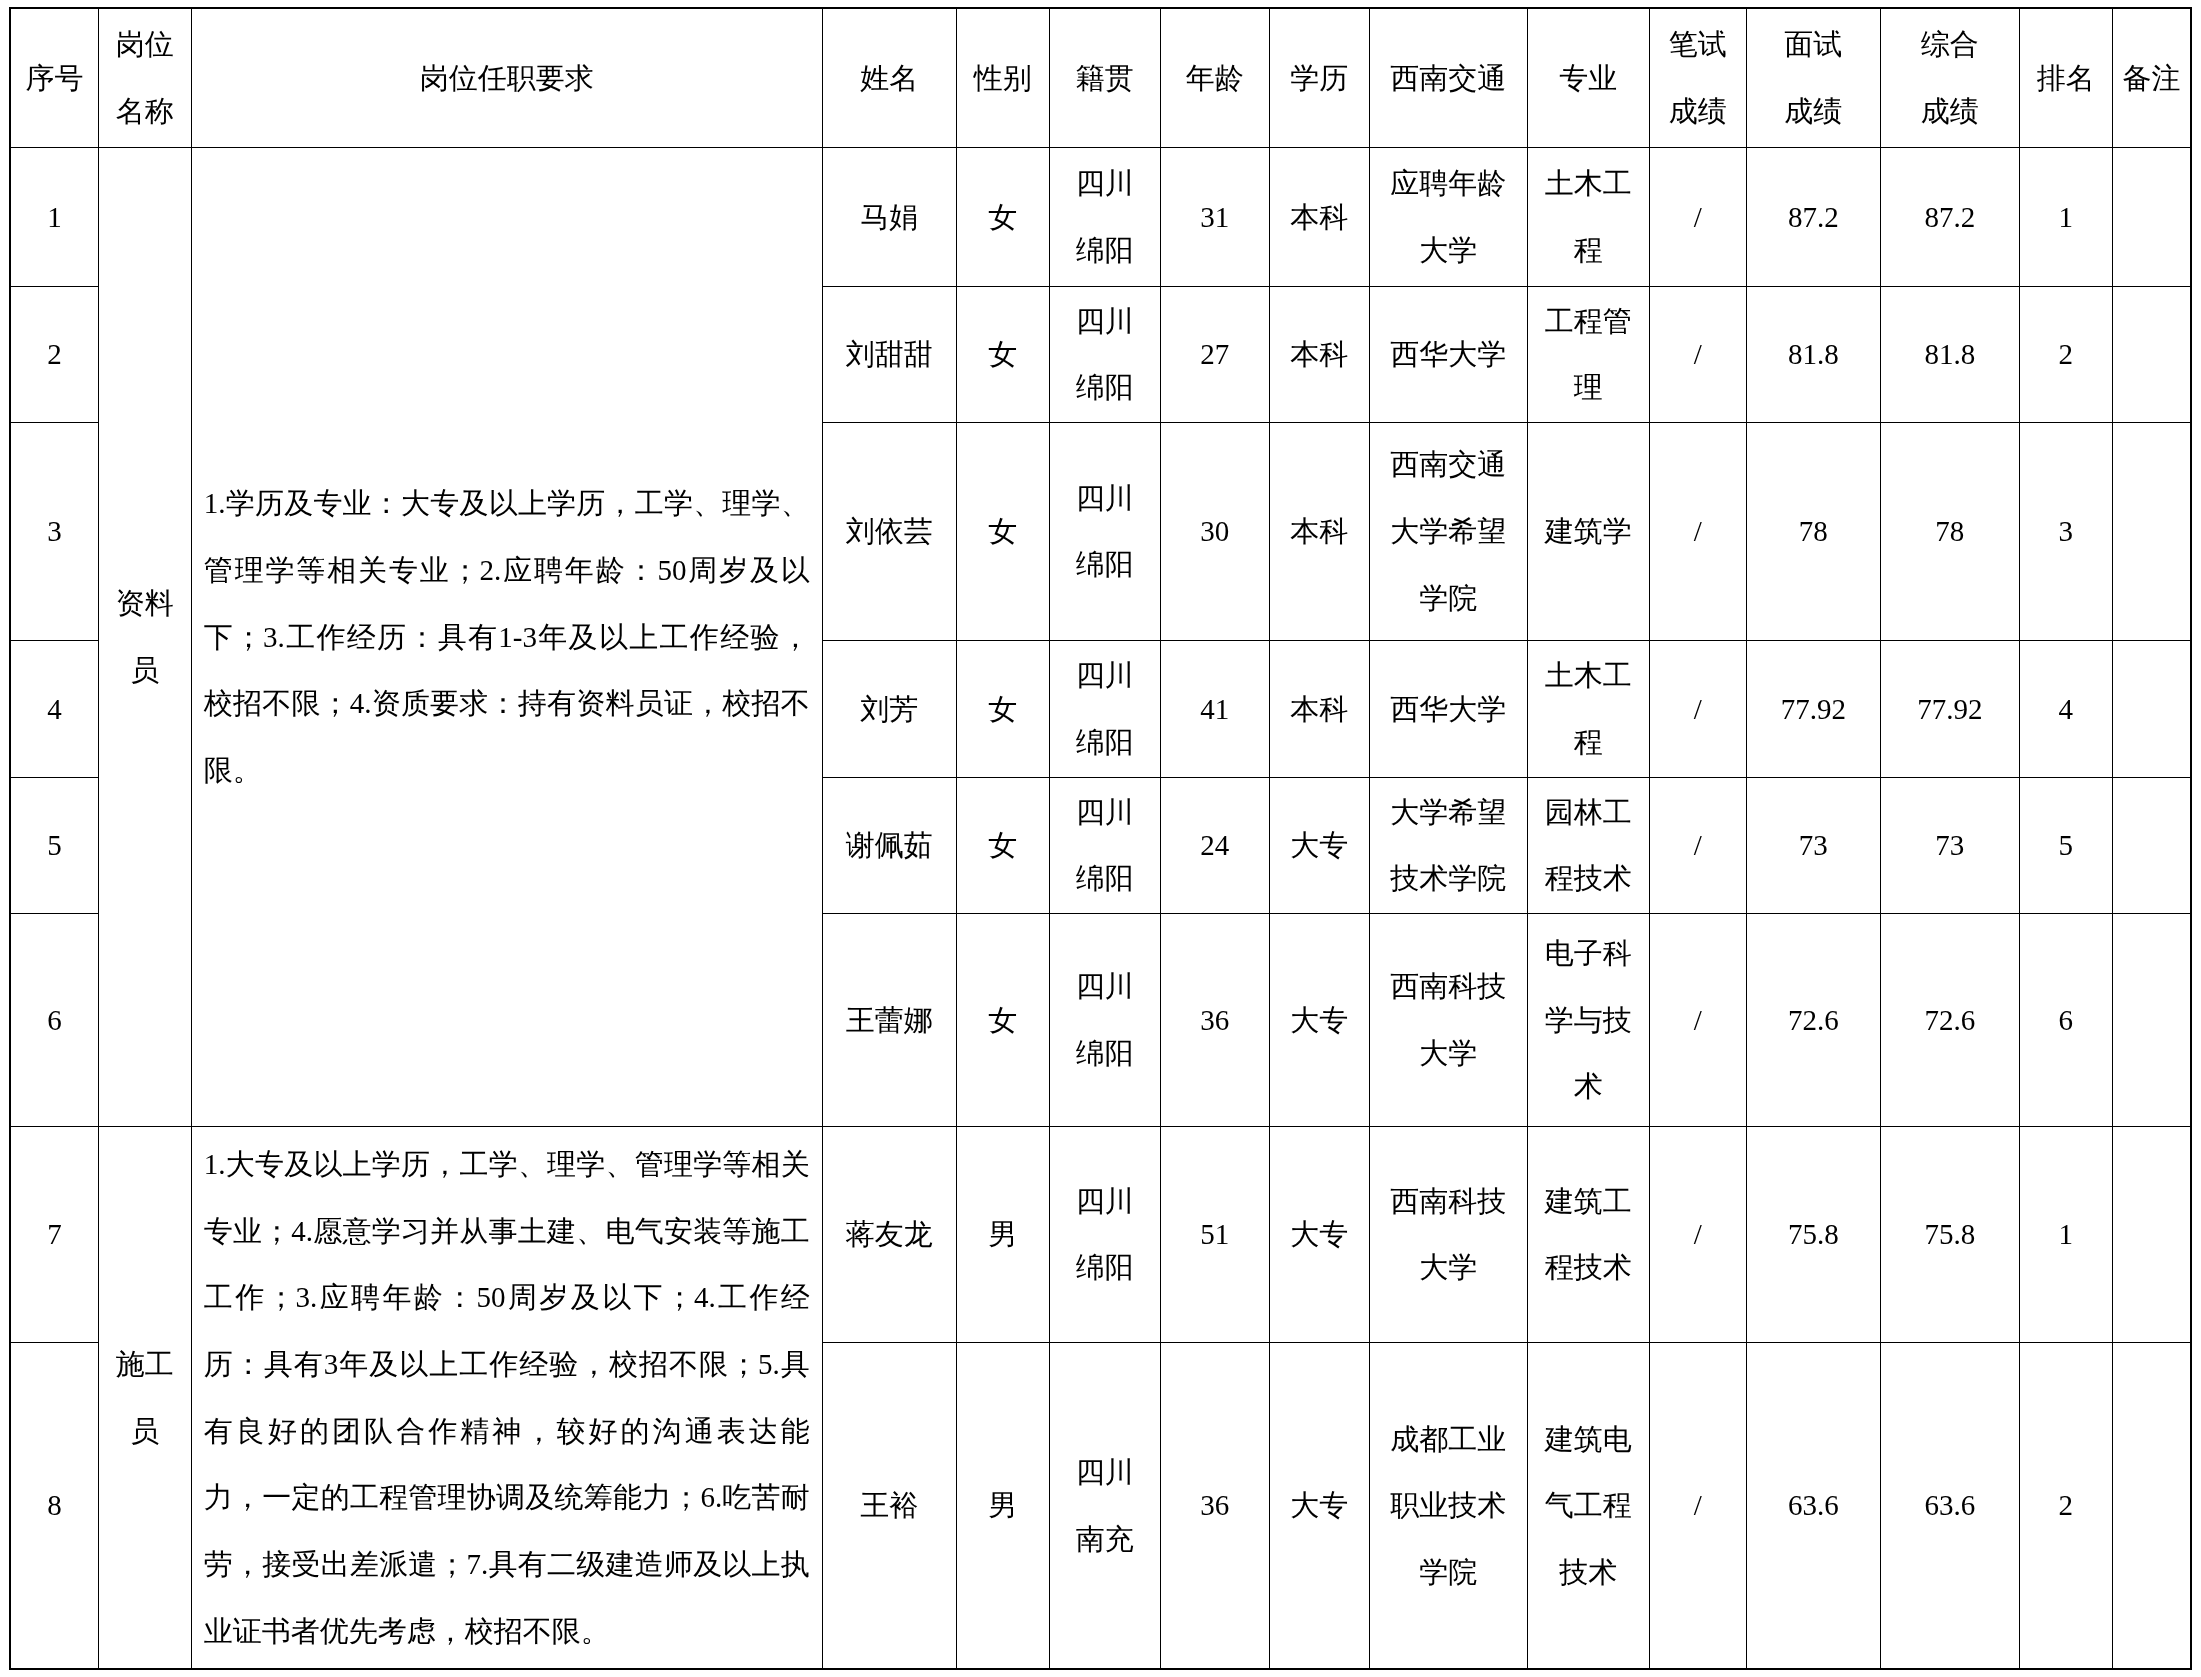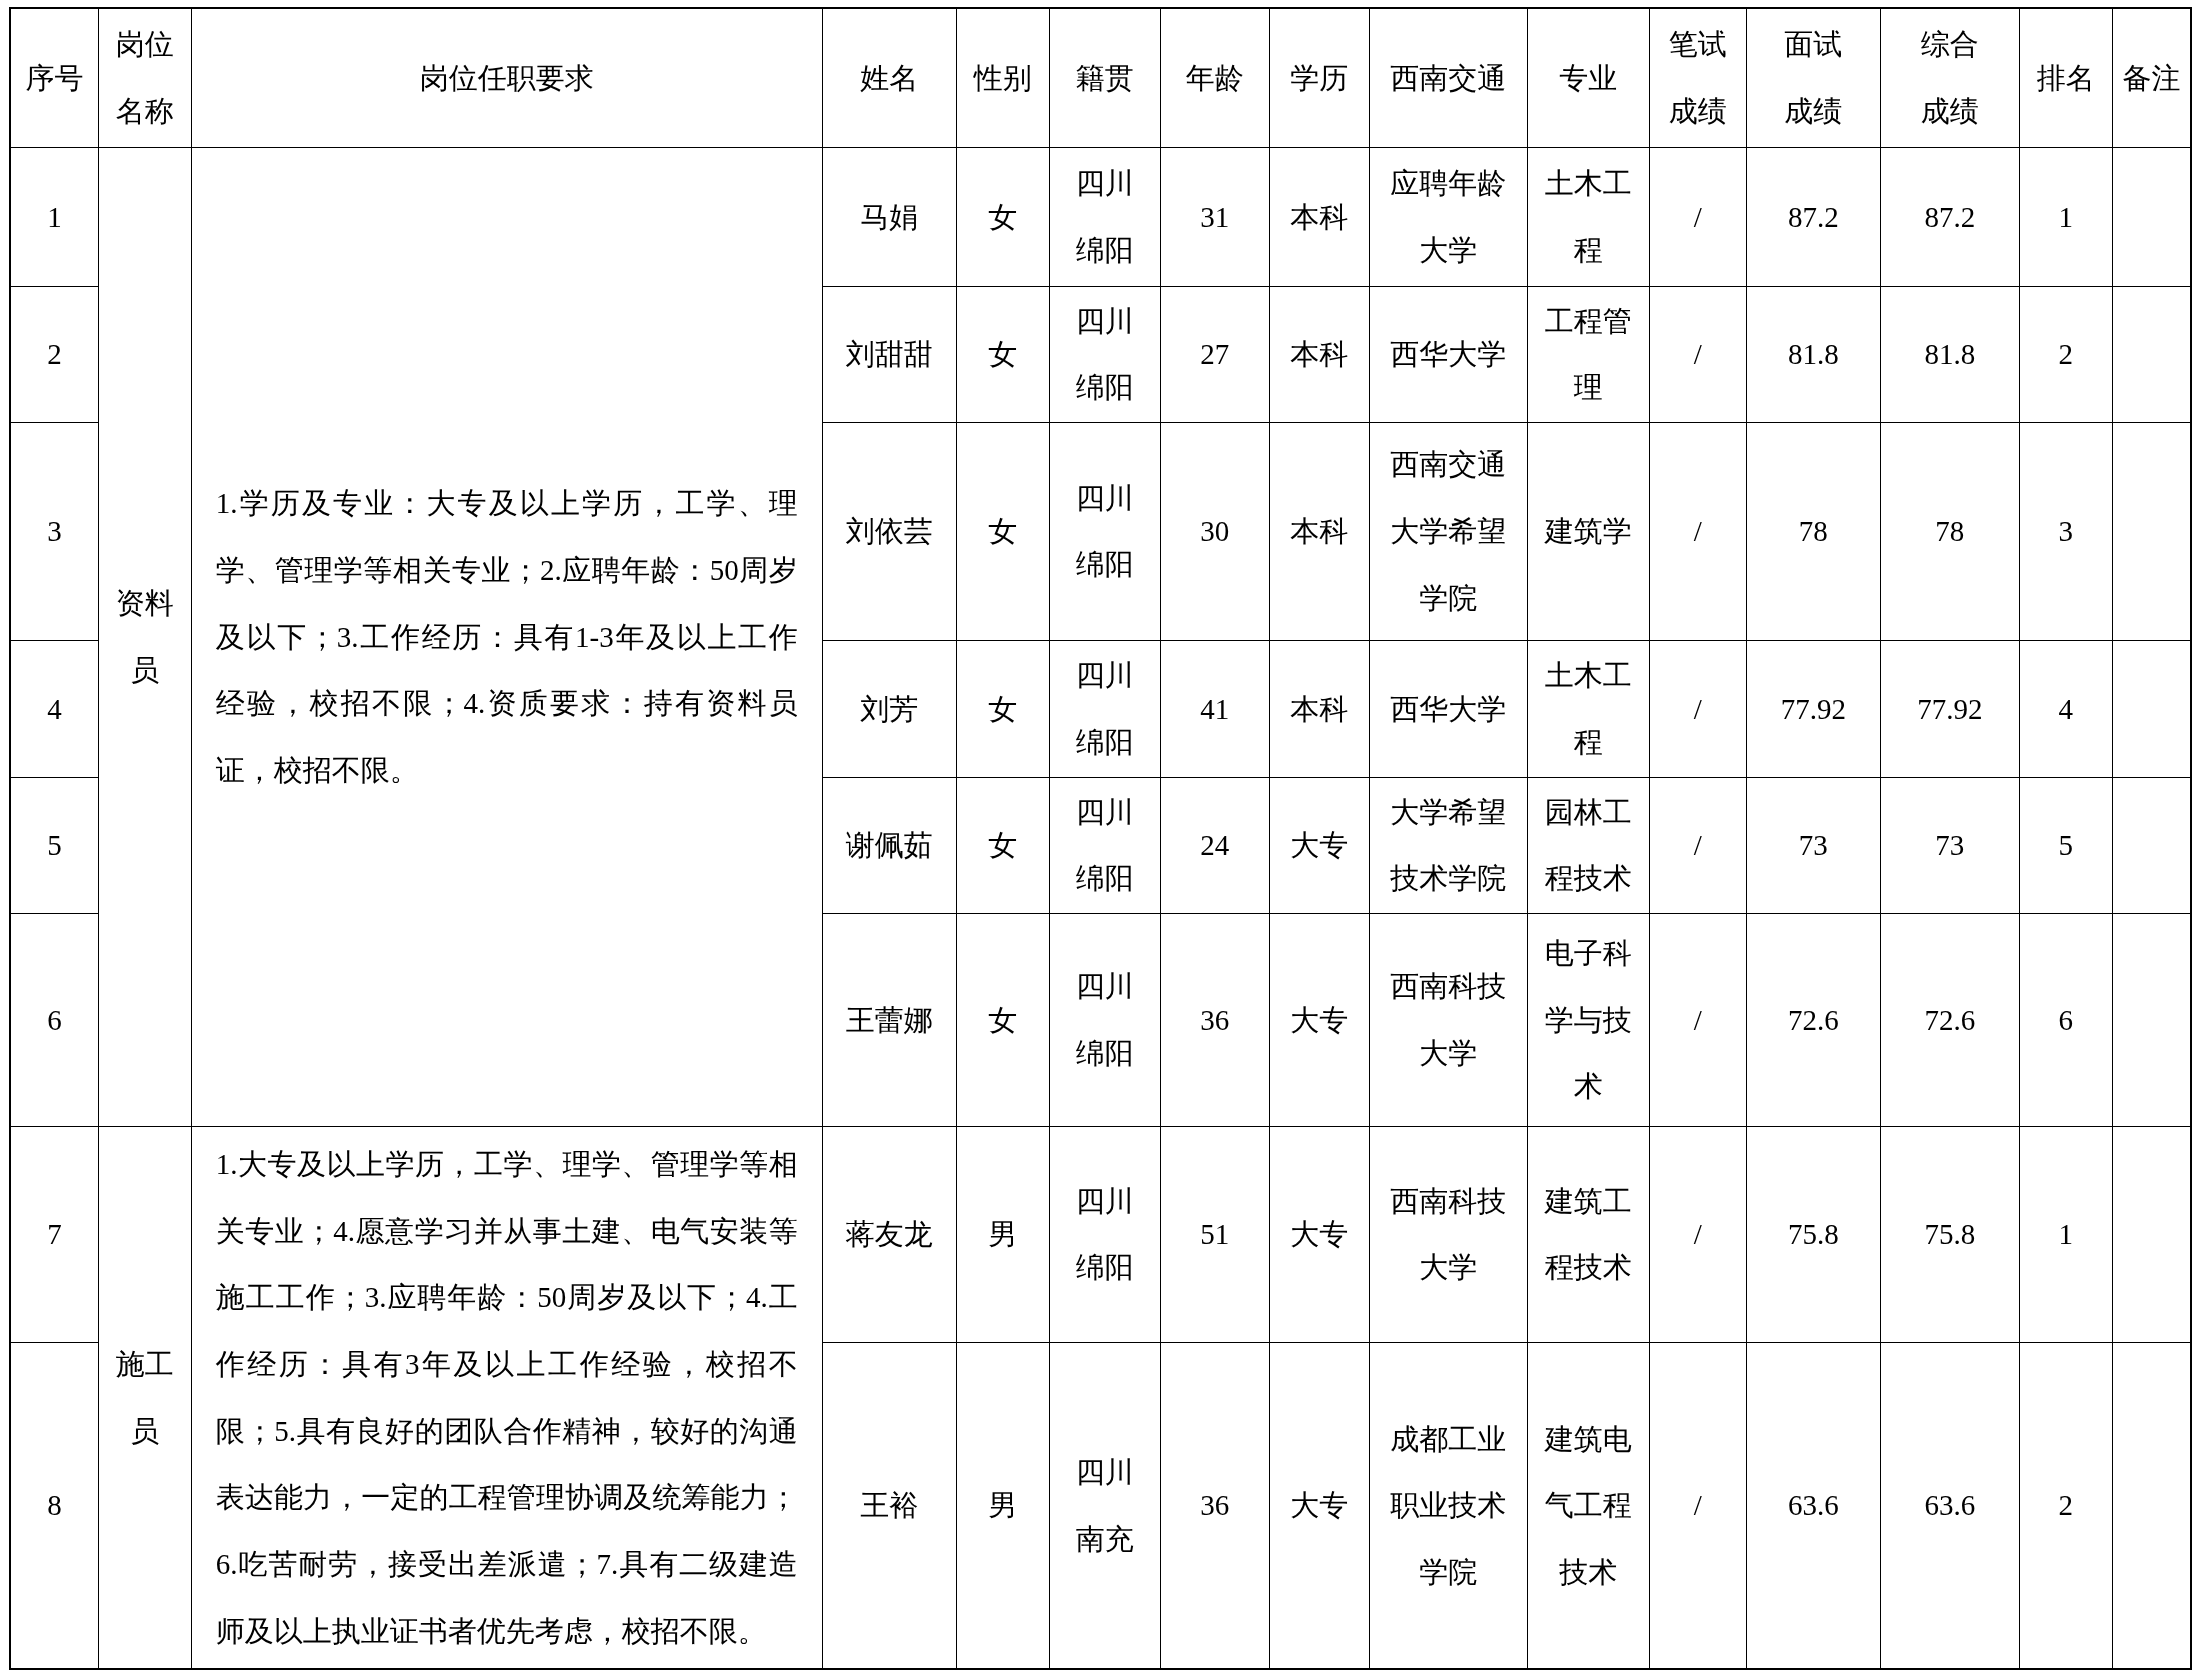--- a/index.html
+++ b/index.html
@@ -24,21 +24,21 @@
     text-align: center;
     vertical-align: middle;
     line-height: 2.3;
     white-space: pre-line;
     padding: 0;
     overflow: hidden;
   }
   td.req {
     text-align: justify;
     white-space: normal;
-    padding: 0 24px;
+    padding: 0 12px;
   }
   tr.rhH { height: 139px; }
   tr.rh1 { height: 139px; }
   tr.rh2 { height: 136px; }
   tr.rh3 { height: 218px; }
   tr.rh4 { height: 137px; }
   tr.rh5 { height: 136px; }
   tr.rh6 { height: 213px; }
   tr.rh7 { height: 216px; }
   tr.rh8 { height: 327px; }

